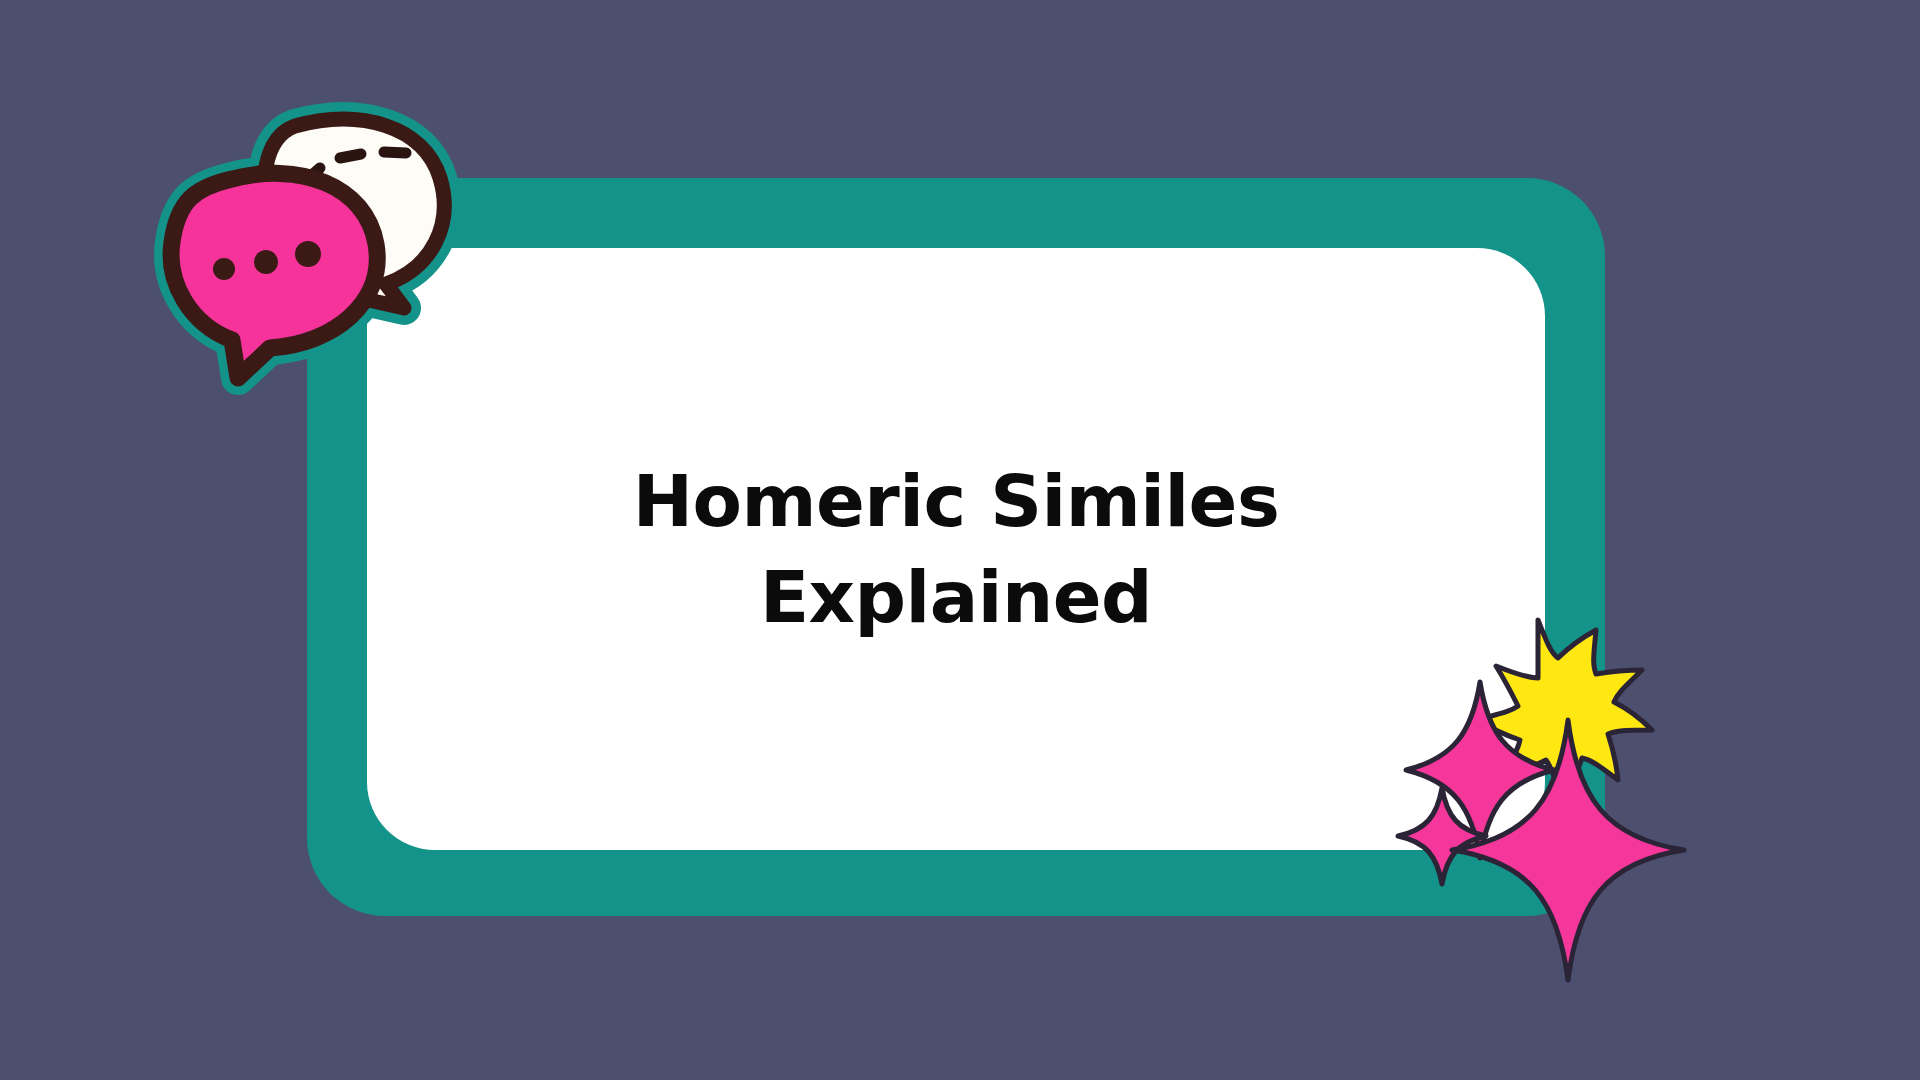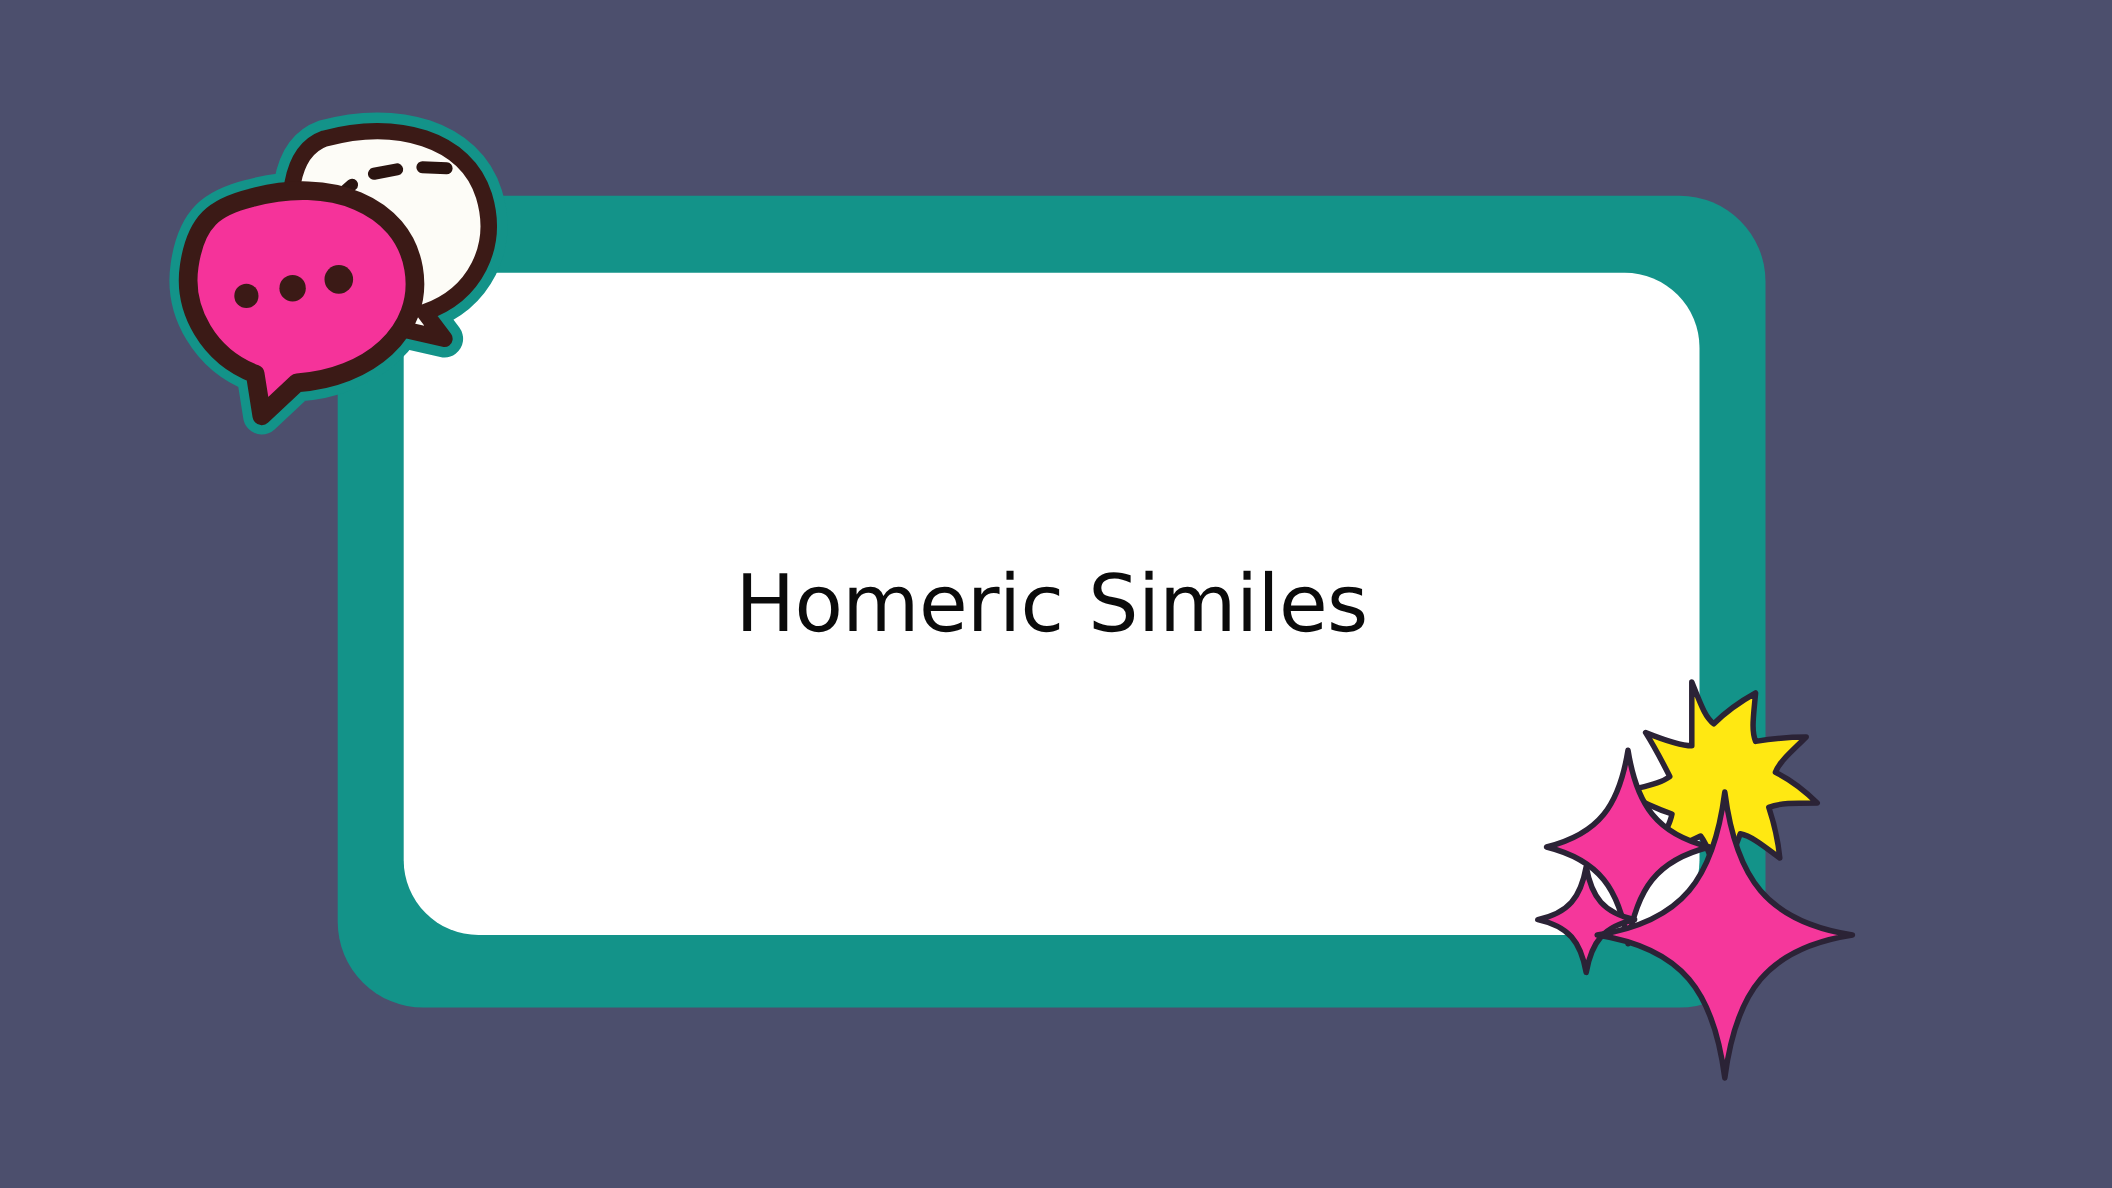--- a/index.html
+++ b/index.html
@@ -56,21 +56,21 @@
     display: flex;
     flex-direction: column;
     align-items: center;
     justify-content: center;
     text-align: center;
     pointer-events: none;
   }
   .title-line {
     color: #0b0b0b;
     font-family: "DejaVu Sans", "Liberation Sans", sans-serif;
-    font-weight: normal;
+    font-weight: bold;
     font-size: 72px;
     line-height: 1.28;
     letter-spacing: -0.5px;
     white-space: nowrap;
   }
   .title-line.line2 {
     margin-top: 4px;
   }
 
   
@@ -96,20 +96,21 @@
 <body>
 
 <div id="slide">
 
   <div class="teal-frame"></div>
 
   <div class="white-card"></div>
 
   <div class="title-wrap">
     <div class="title-line line1">Homeric Similes</div>
+    <div class="title-line line2">Explained</div>
   </div>
 
   <div class="deco bubbles-deco">
     <svg width="420" height="310" viewBox="0 0 420 310" xmlns="http://www.w3.org/2000/svg">
 
       <g stroke="#139389" stroke-width="34" stroke-linejoin="round" stroke-linecap="round" fill="#139389">
         <path d="M167 44 C 232 26, 296 44, 312 96 C 326 142, 304 186, 258 202 L 276 226 L 232 216 C 186 220, 148 192, 140 150 C 132 104, 134 56, 167 44 Z"></path>
         <path d="M100 98 C 172 78, 238 104, 248 162 C 258 220, 206 262, 142 266 L 110 296 L 104 258 C 62 242, 38 200, 44 160 C 50 118, 68 106, 100 98 Z"></path>
       </g>
 

